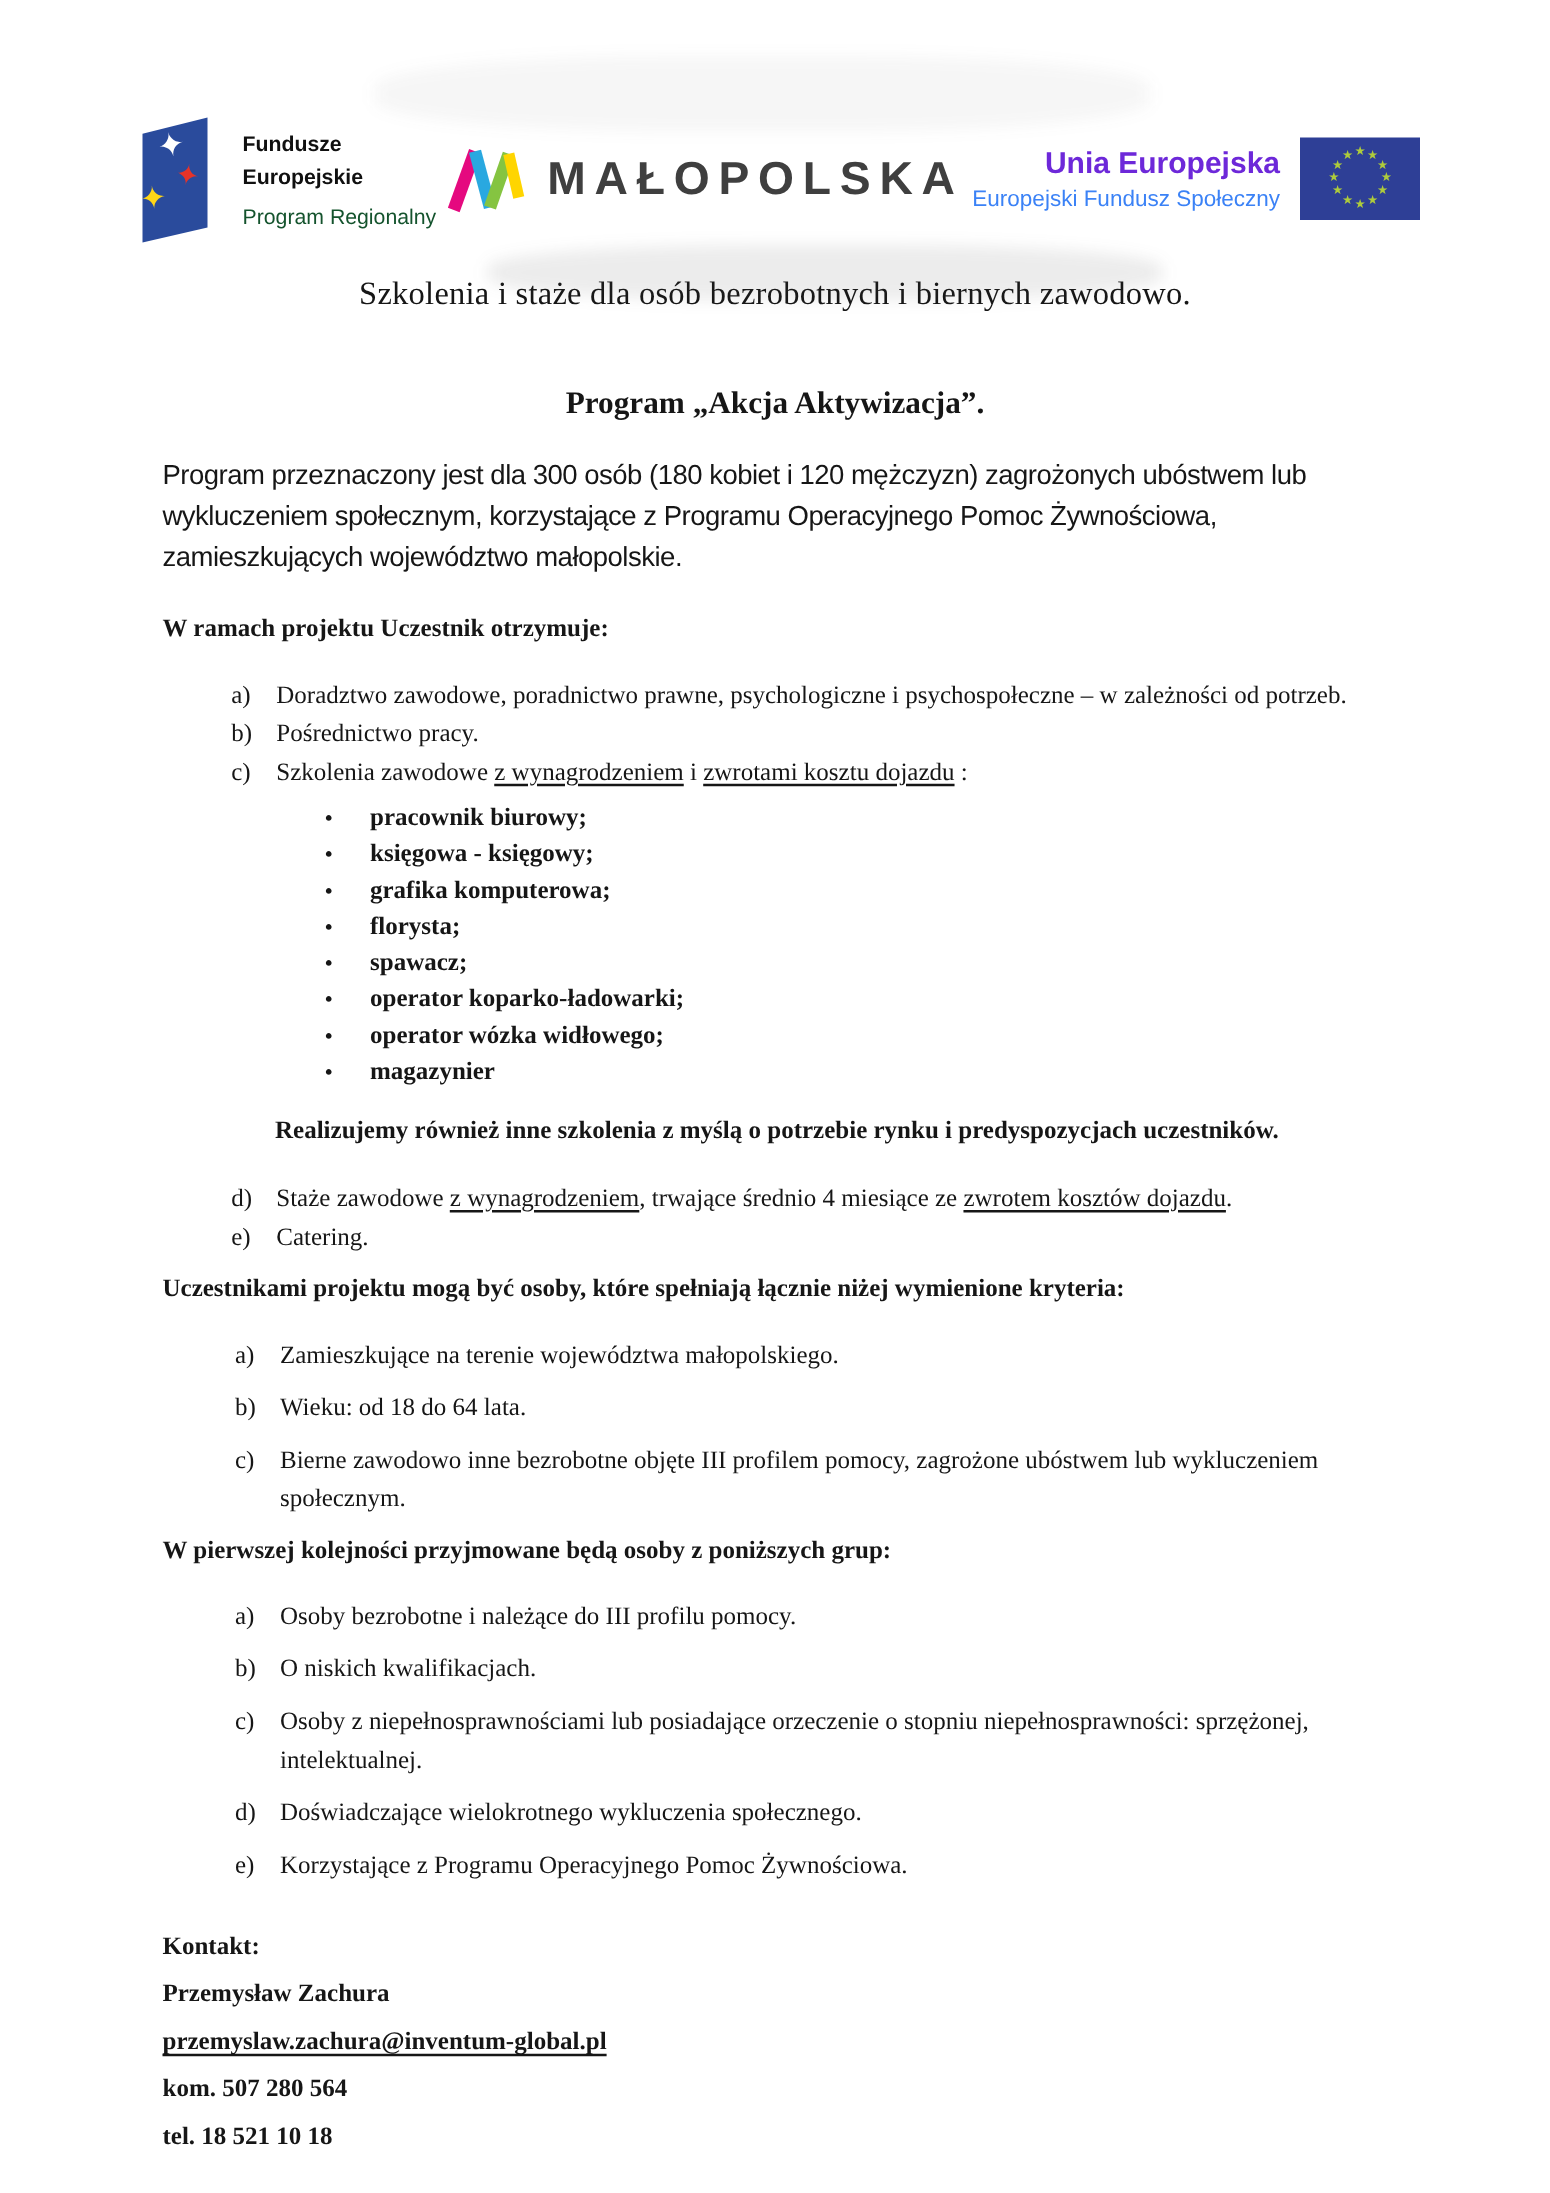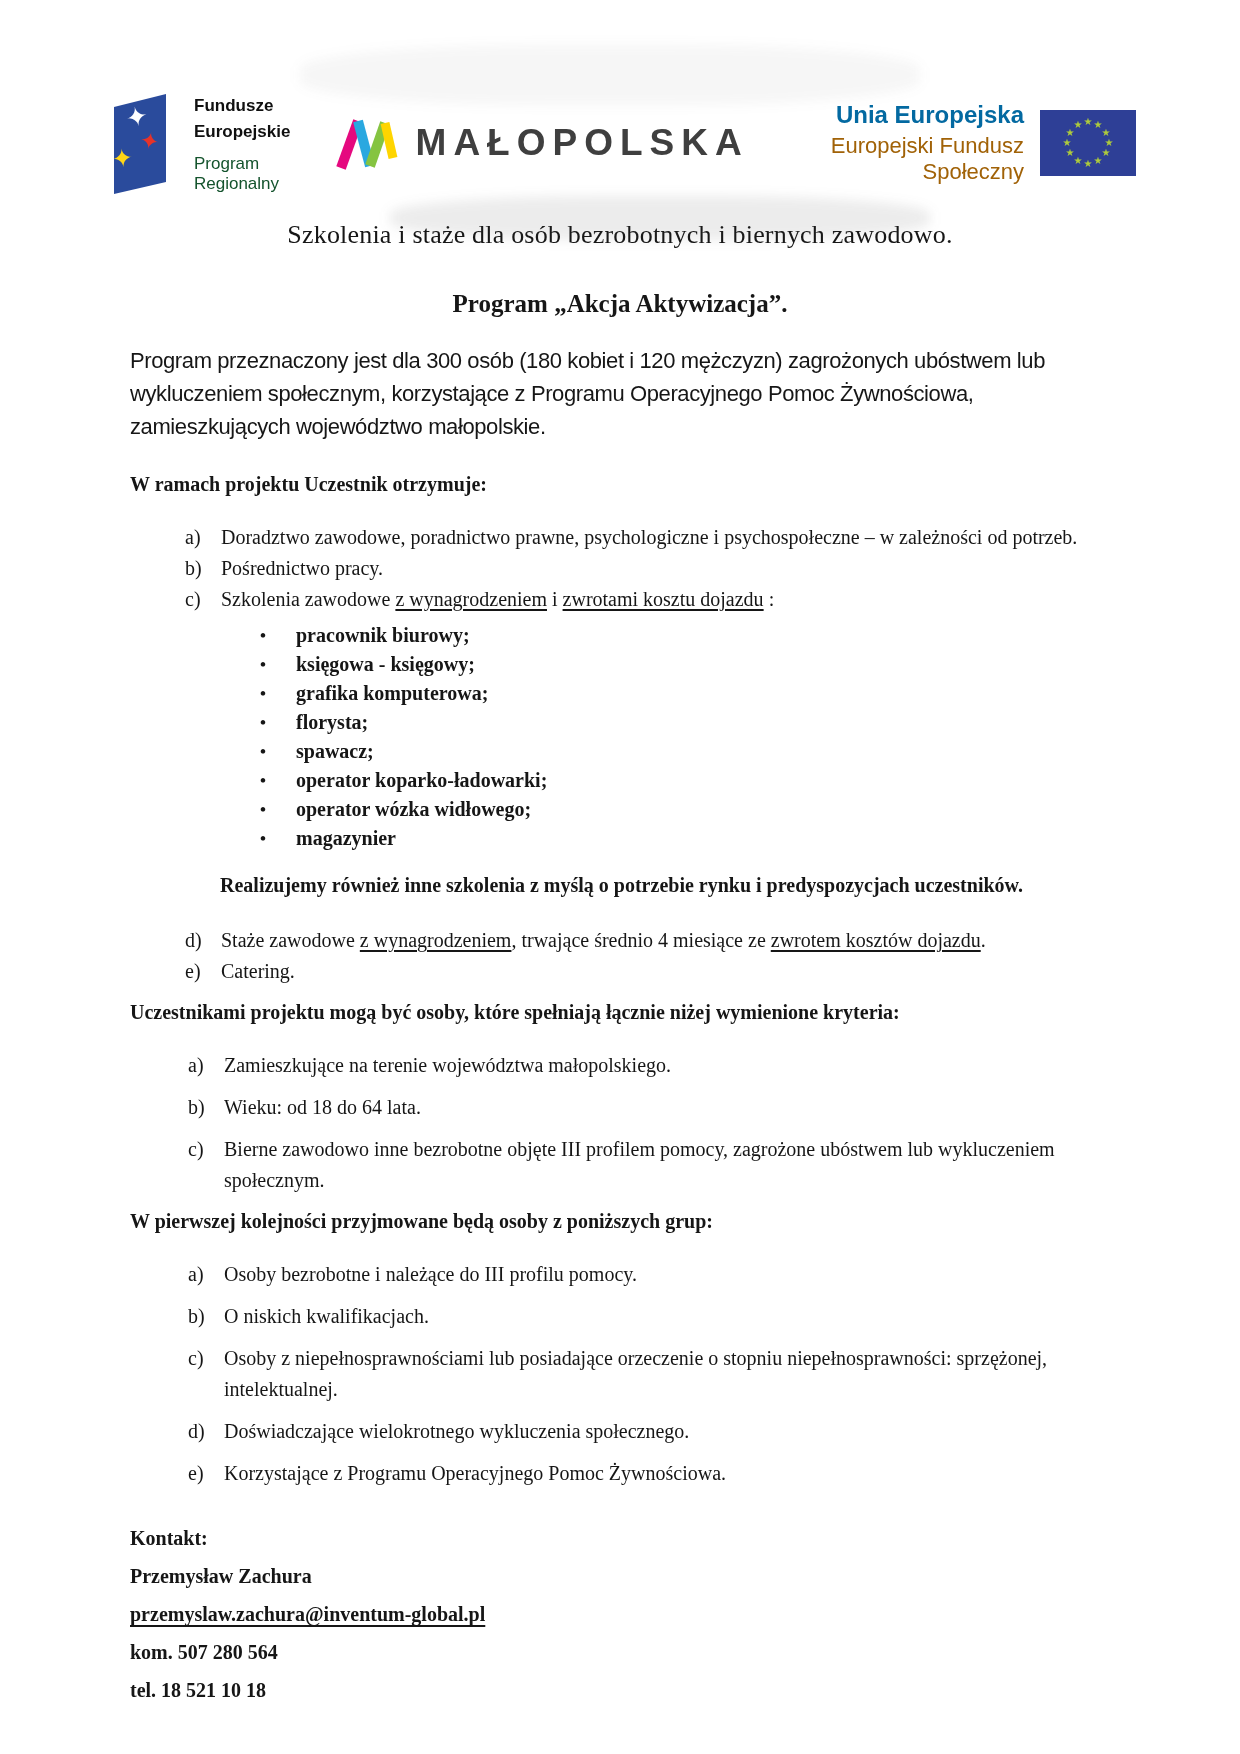--- a/index.html
+++ b/index.html
@@ -31,32 +31,32 @@
   .fe-star.yellow{color:#ffd617;font-size:25px;left:12px;top:56px;transform:rotate(-6deg);}
   .fe-text{margin-left:14px;}
   .fe-title{font-weight:bold;font-size:17px;line-height:26px;color:#101010;}
   .fe-sub{font-size:17px;color:#14532d;margin-top:9px;}
 
   .mp-block{display:flex;align-items:center;}
   .mp-word{font-size:37px;letter-spacing:7px;color:#3f3f3f;font-weight:600;margin-left:16px;}
 
   .eu-block{display:flex;align-items:center;}
   .eu-text{text-align:right;margin-right:16px;}
-  .eu-title{font-weight:bold;font-size:24px;color:#0369a1;}
-  .eu-sub{font-size:22px;color:#a16207;margin-top:4px;}
+  .eu-title{font-weight:bold;font-size:24px;color:#6d28d9;}
+  .eu-sub{font-size:18px;color:#3b82f6;margin-top:4px;}
   .eu-flag{position:relative;width:96px;height:66px;background:#2e3f96;flex-shrink:0;}
   .eu-star{position:absolute;color:#aecb3c;font-size:10px;line-height:1;font-family:"DejaVu Sans", sans-serif;transform:translate(-50%,-50%);}
 
   
   .content{padding:0 130px;}
   .doc-title{
     text-align:center;font-weight:normal;font-size:26px;line-height:34px;
     margin-top:22px;letter-spacing:0.2px;
   }
-  .doc-subtitle{text-align:center;font-weight:bold;font-size:25px;margin-top:38px;}
+  .doc-subtitle{text-align:center;font-weight:bold;font-size:25px;margin-top:57px;}
   .intro{
     font-family:"Liberation Sans", sans-serif;
     font-size:22px;line-height:33px;margin-top:26px;letter-spacing:-0.4px;
   }
   .sec-heading{font-weight:bold;font-size:20px;margin-top:30px;}
   .sec-heading.tight{margin-top:14px;}
 
   .list{margin-top:26px;}
   .li{display:flex;font-size:20px;line-height:31px;}
   .li .letter{width:36px;flex-shrink:0;}

